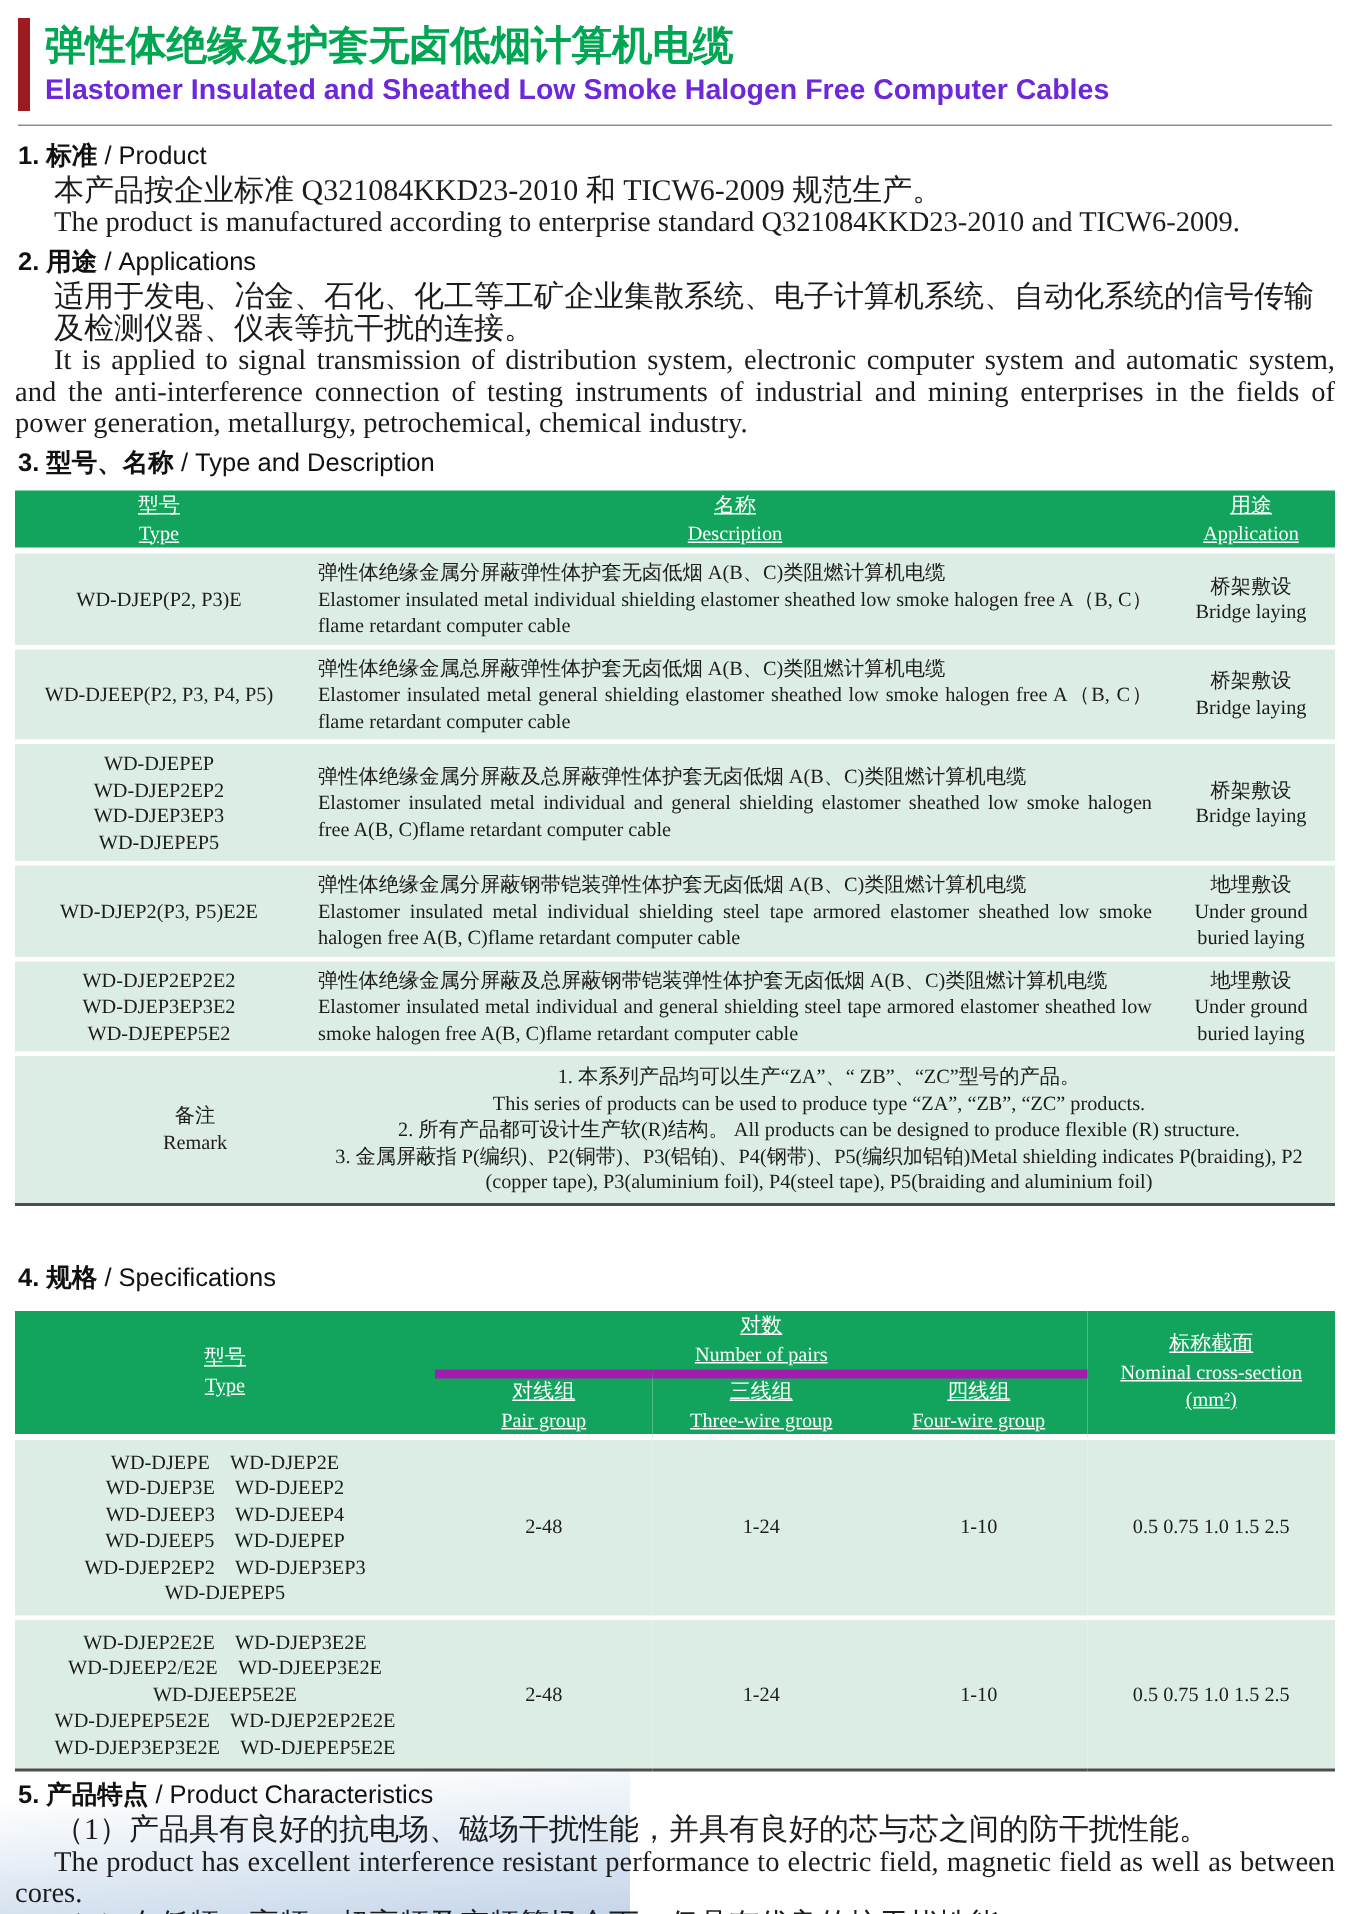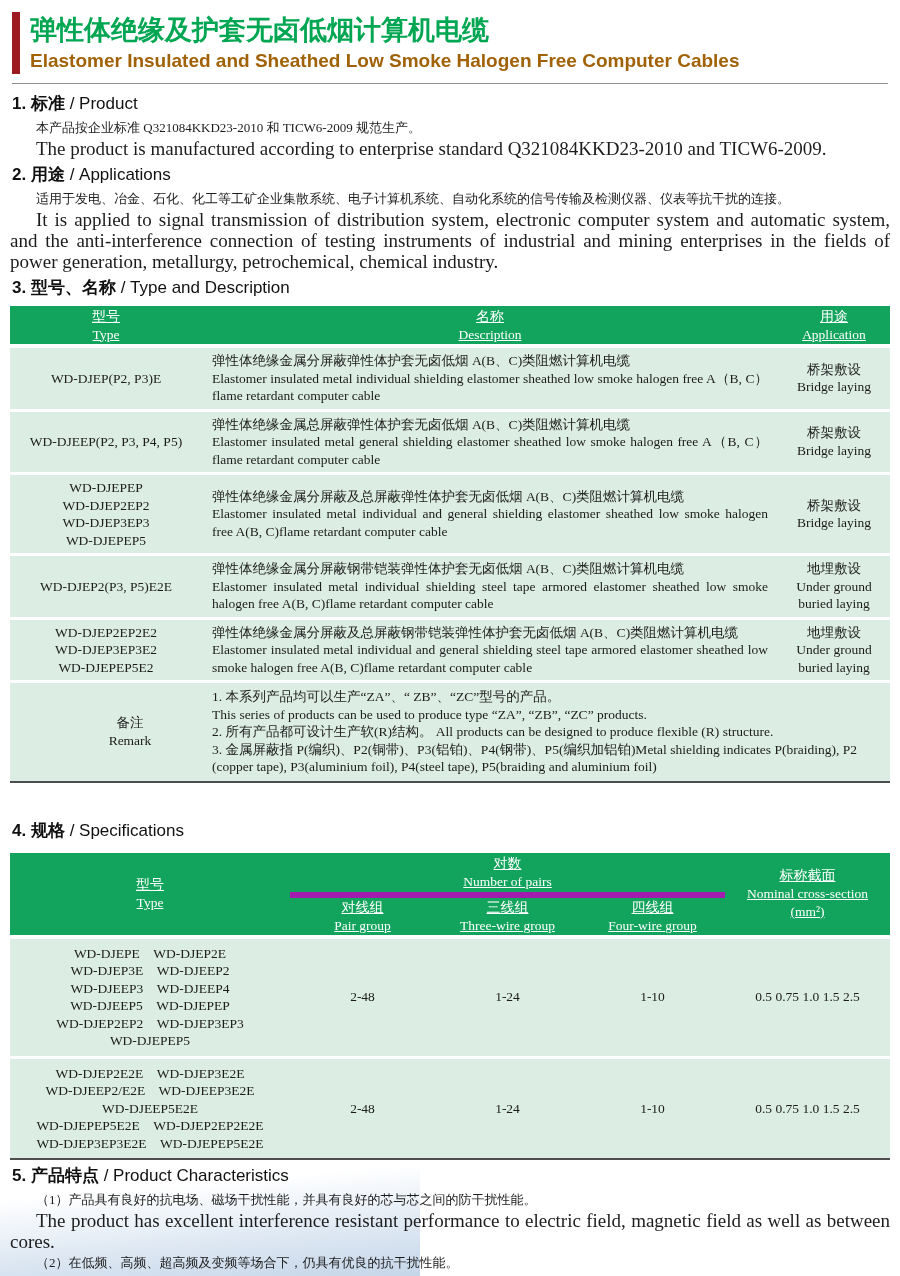--- a/index.html
+++ b/index.html
@@ -30,32 +30,32 @@
   
   .titlebar{display:flex;align-items:stretch;padding:12px 0 0 2px;}
   .redbar{width:8px;background:var(--red);margin-right:10px;}
   .titles{padding-top:2px;}
   .title-zh{
     font-family:"Liberation Sans","DejaVu Sans",sans-serif;
     font-weight:bold;font-size:27px;line-height:32px;color:var(--title-green);
   }
   .title-en{
     font-family:"Liberation Sans","DejaVu Sans",sans-serif;
-    font-weight:600;font-size:19px;line-height:26px;color:#a16207;margin-top:2px;
+    font-weight:600;font-size:19px;line-height:26px;color:#6d28d9;margin-top:2px;
   }
   .rule{border-top:1px solid #909090;margin:9px 2px 8px 2px;}
 
   
   .sec-h{
     font-family:"Liberation Sans","DejaVu Sans",sans-serif;
     font-size:17px;line-height:24px;color:#111;margin:4px 0 1px 2px;
   }
   .sec-h b{font-weight:bold;}
   .sec-h span{font-weight:normal;}
-  .p-zh{font-size:13px;line-height:21px;padding-left:26px;}
+  .p-zh{font-size:20px;line-height:21px;padding-left:26px;}
   .p-en{font-size:19px;line-height:21px;text-indent:26px;text-align:justify;}
 
   
   table{border-collapse:collapse;width:880px;margin:6px 0 0 0;}
   th{
     background:var(--green);color:#fff;font-weight:normal;
     text-align:center;vertical-align:middle;text-decoration:underline;
   }
   .th-zh{font-size:14px;line-height:19px;}
   .th-en{font-size:13.5px;line-height:18px;font-family:"Liberation Serif","DejaVu Serif",serif;}
@@ -66,21 +66,21 @@
 
   
   .t1 col.c1{width:192px;} .t1 col.c2{width:576px;} .t1 col.c3{width:112px;}
   .t1 th{height:40px;}
   .t1 .c-type{text-align:center;padding:4px 2px;}
   .t1 .c-desc{padding:4px 10px;}
   .t1 .c-desc .zh{text-align:left;}
   .t1 .c-desc .en{text-align:justify;}
   .t1 .c-app{text-align:center;padding:4px 2px;}
   .t1 .remark-label{text-align:center;}
-  .t1 .remark-body{padding:5px 10px;text-align:left;}
+  .t1 .remark-body{padding:5px 10px;text-align:center;}
 
   
   .t2 col.c1{width:280px;} .t2 col.c2,.t2 col.c3,.t2 col.c4{width:145px;}
   .t2 col.c5{width:165px;}
   .t2 thead .group{border-bottom:6px solid #a21caf;height:42px;}
   .t2 thead .sub{height:42px;border-bottom:4px solid #fff;}
   .t2 thead .tall{height:84px;}
   .t2 td{text-align:center;padding:6px 2px;}
 </style>
 </head>

